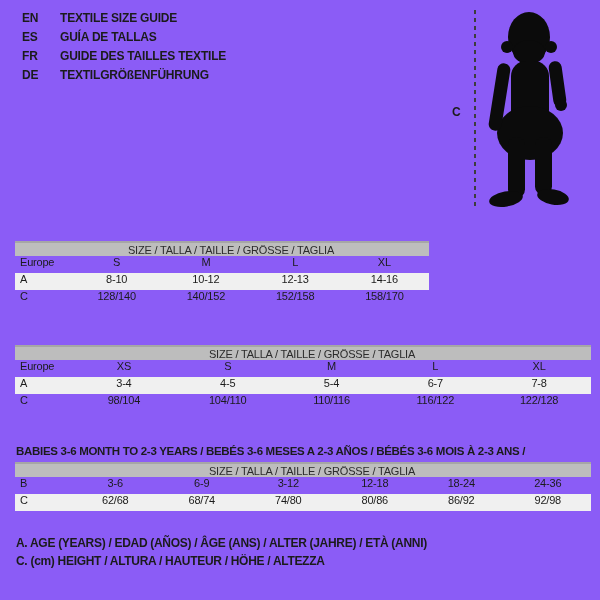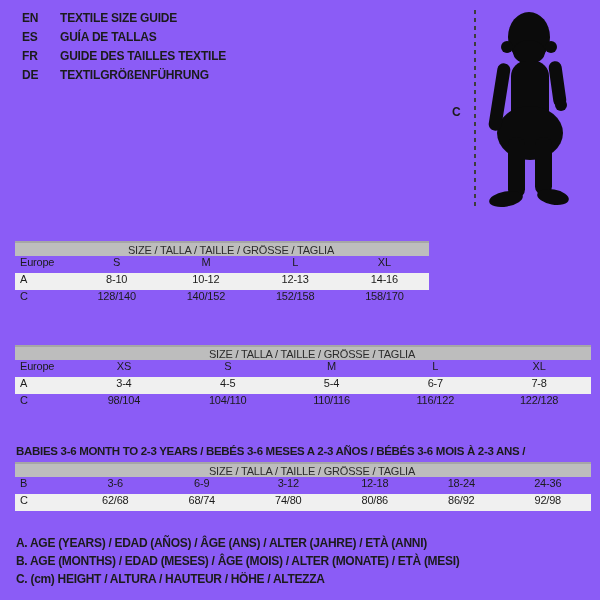--- a/index.html
+++ b/index.html
@@ -166,17 +166,16 @@
       <span class="tcell">68/74</span>
       <span class="tcell">74/80</span>
       <span class="tcell">80/86</span>
       <span class="tcell">86/92</span>
       <span class="tcell">92/98</span>
     </div>
   </div>
 
   <div class="fnotes">
     <div class="fnote">A. AGE (YEARS) / EDAD (AÑOS) / ÂGE (ANS) / ALTER (JAHRE) / ETÀ (ANNI)</div>
-    <div class="fnote">B. AGE (MONTHS) / EDAD (MESES) / ÂGE (MOIS) / ALTER (MONATE) / ETÀ (MESI)</div>
     <div class="fnote">C. (cm) HEIGHT / ALTURA / HAUTEUR / HÖHE / ALTEZZA</div>
   </div>
 
 </div>
 
 </body></html>

